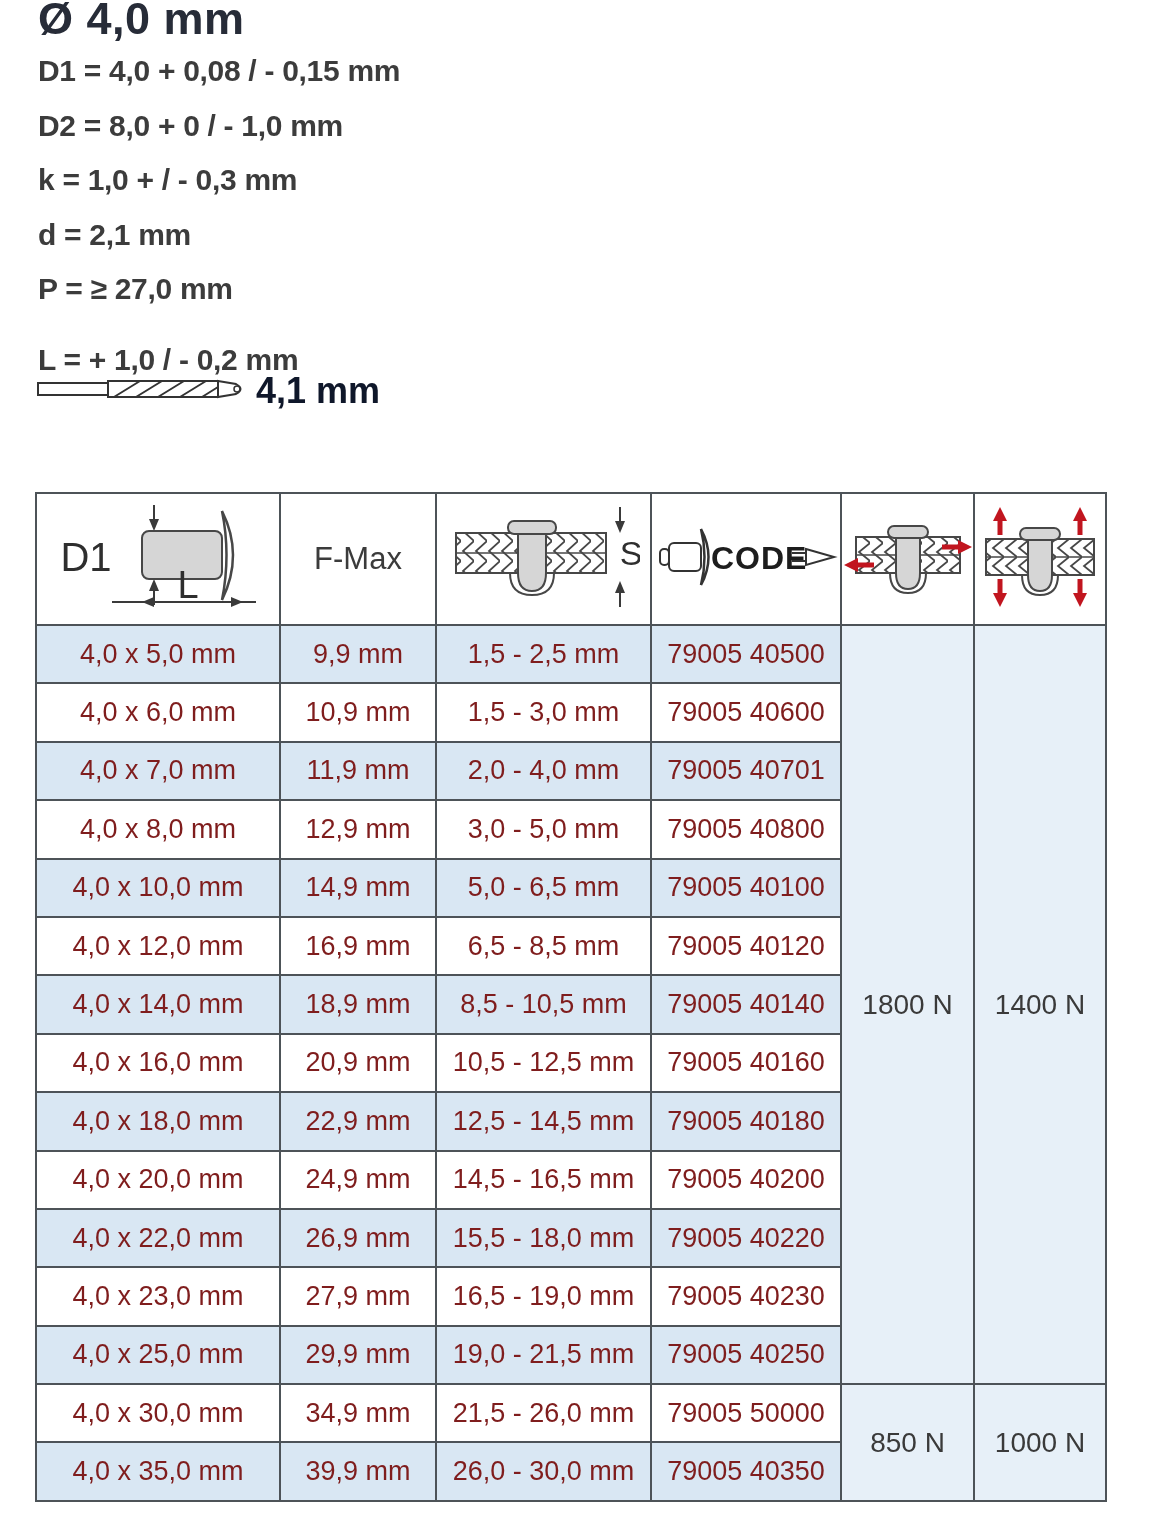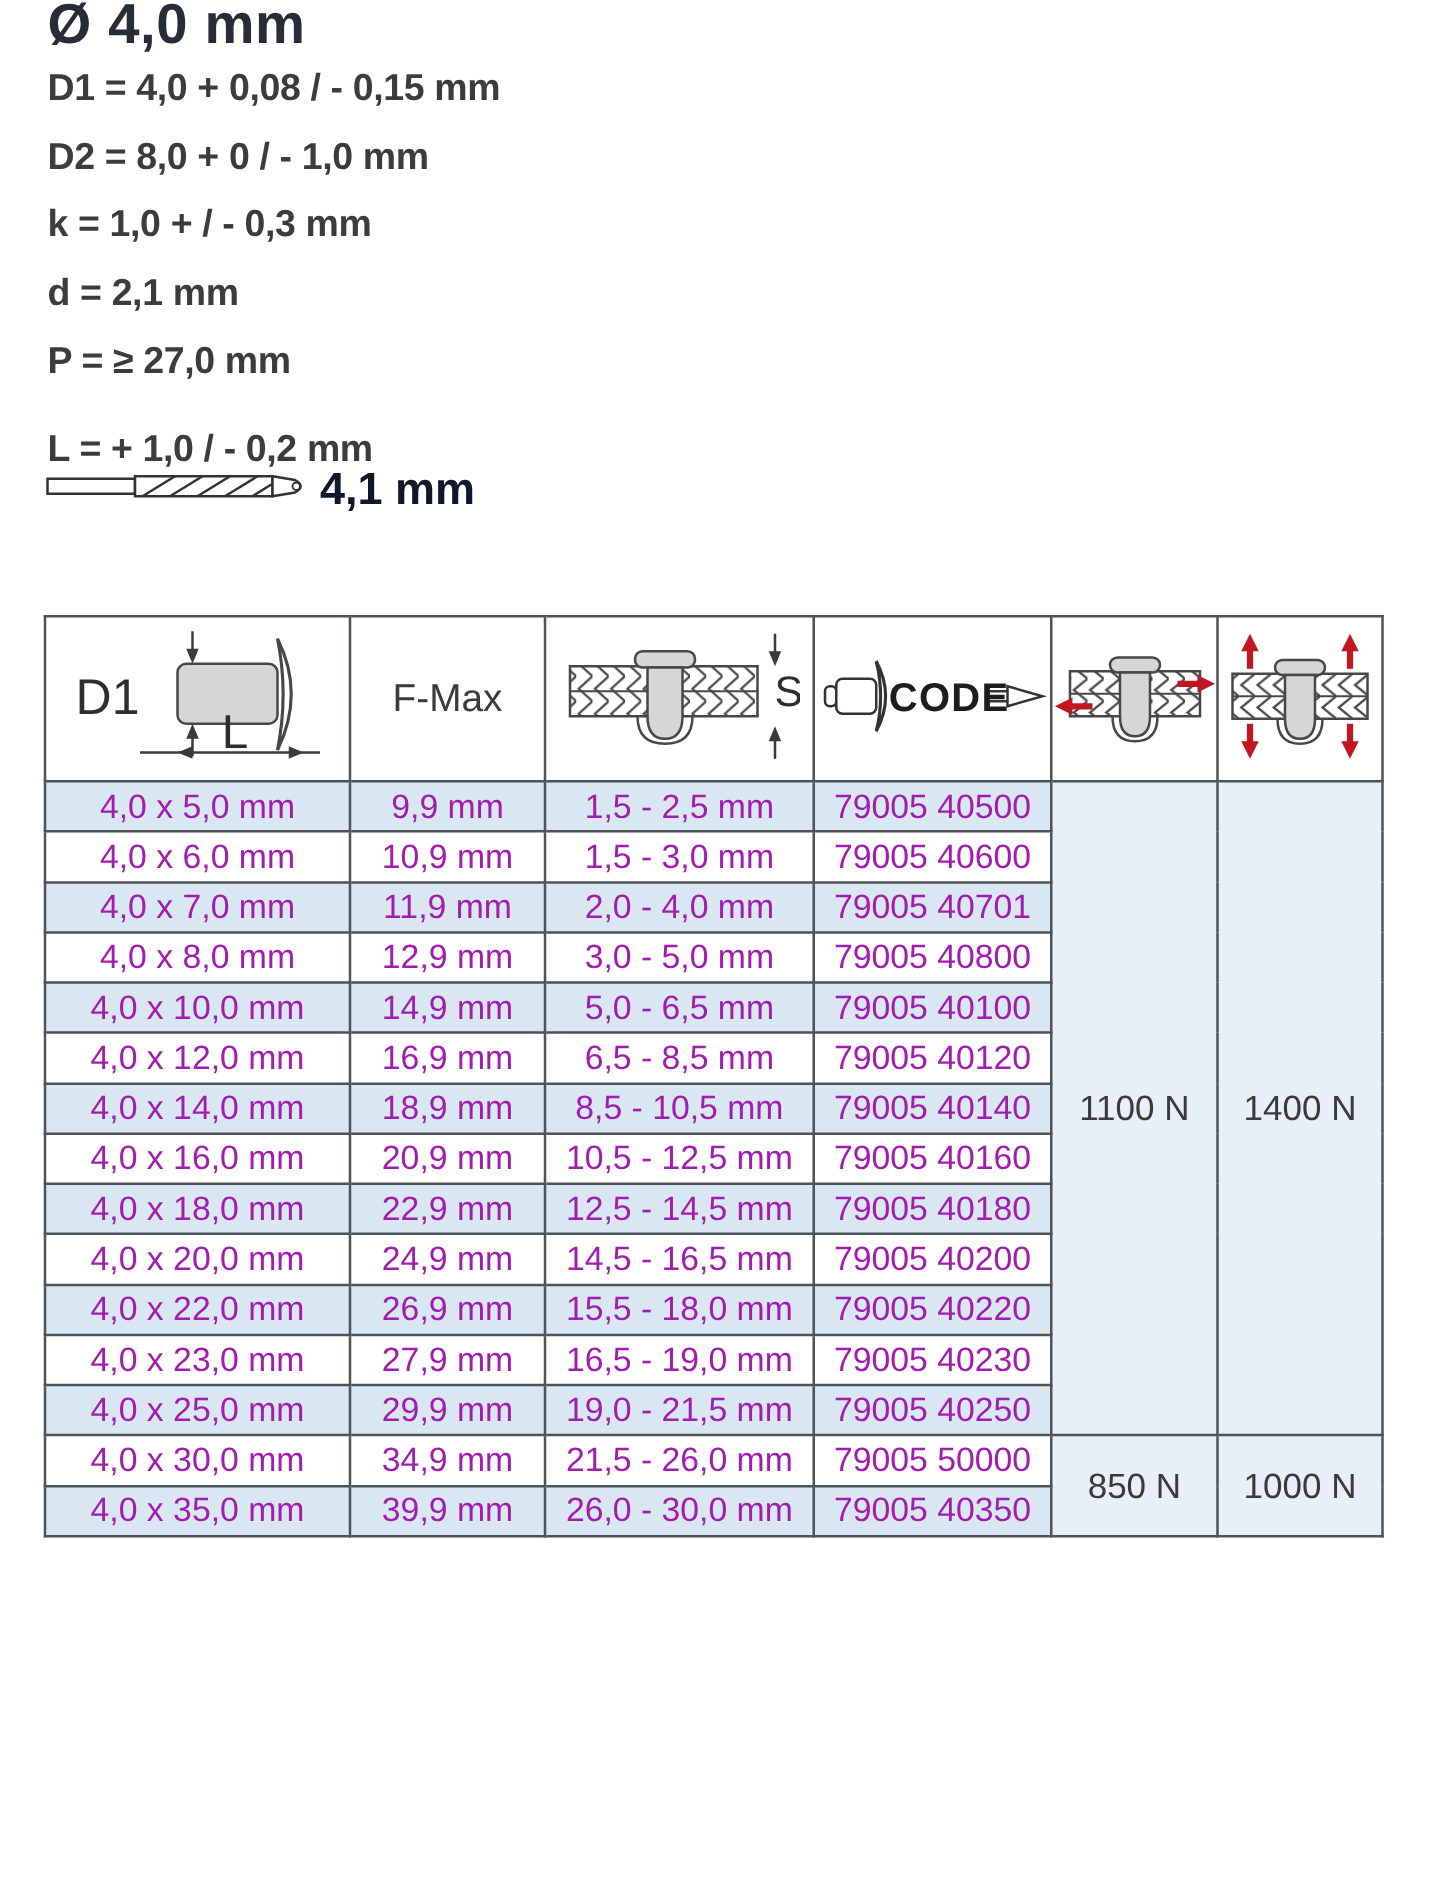--- a/index.html
+++ b/index.html
@@ -30,38 +30,38 @@
   }
   .drill-wrap{left:36px;top:374px;width:230px;height:36px;}
   .drill-label{
     left:256px;top:370px;
     font-size:36px;color:#0f172a;
     font-stretch:condensed;white-space:nowrap;
   }
   table.spec-table{
     position:absolute;
     left:35px;top:492px;
-    width:1070px;height:738px;
+    width:1070px;height:1010px;
     border-collapse:collapse;
     table-layout:fixed;
   }
   table.spec-table th, table.spec-table td{
     border:2px solid #4d5358;
     padding:0;
     text-align:center;
     vertical-align:middle;
     font-weight:normal;
   }
   thead th{height:130px;background:#ffffff;}
   .hd-fmax{
     font-size:31px;color:#3b3b3b;
     font-stretch:condensed;
   }
   td.cell{
-    font-size:27px;color:#a21caf;
+    font-size:27px;color:#7f1d1d;
     background:#ffffff;
     font-stretch:condensed;
     white-space:nowrap;
   }
   tbody tr:nth-child(odd) td.cell{background:#d9e7f3;}
   td.merged{
     background:#e7f0f8;
     font-size:28px;color:#3a3a3a;
     font-stretch:condensed;
     white-space:nowrap;
@@ -196,21 +196,21 @@
         </svg>
       </th>
     </tr>
   </thead>
   <tbody>
       <tr>
         <td class="cell">4,0 x 5,0 mm</td>
         <td class="cell">9,9 mm</td>
         <td class="cell">1,5 - 2,5 mm</td>
         <td class="cell">79005 40500</td>
-        <td class="merged" rowspan="13">1100 N</td>
+        <td class="merged" rowspan="13">1800 N</td>
         <td class="merged" rowspan="13">1400 N</td>
       </tr>
       <tr>
         <td class="cell">4,0 x 6,0 mm</td>
         <td class="cell">10,9 mm</td>
         <td class="cell">1,5 - 3,0 mm</td>
         <td class="cell">79005 40600</td>
       </tr>
       <tr>
         <td class="cell">4,0 x 7,0 mm</td>

